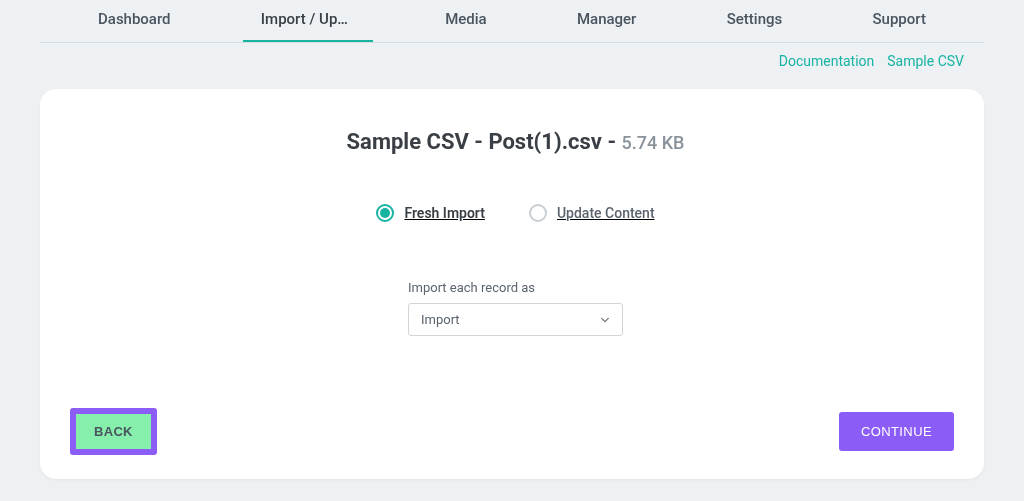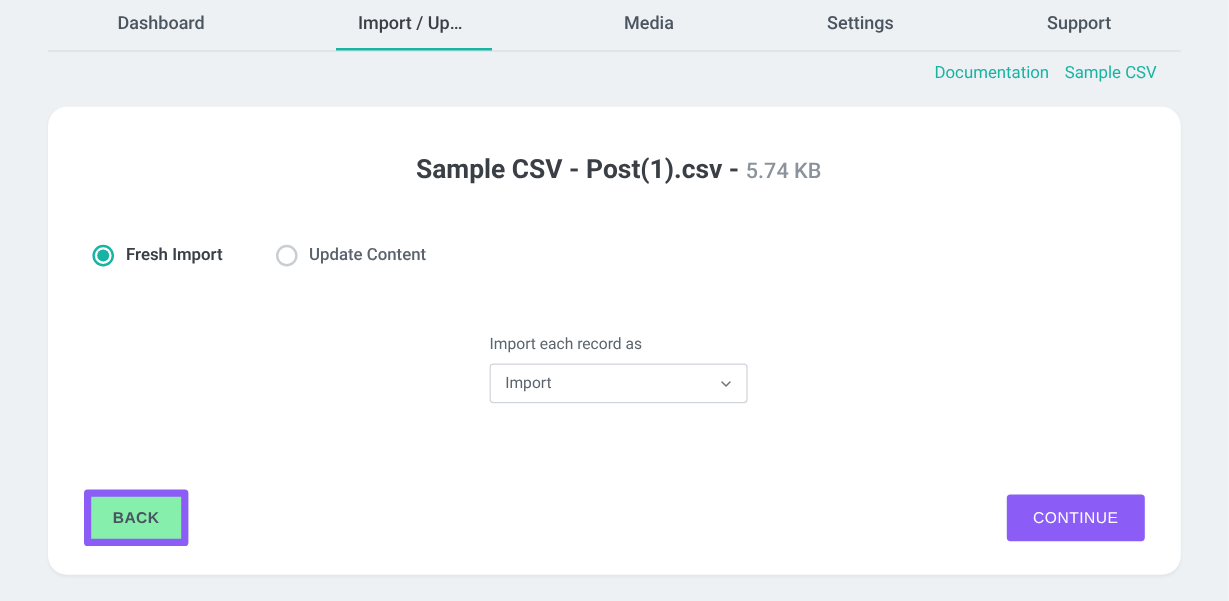--- a/index.html
+++ b/index.html
@@ -72,23 +72,25 @@
       font-weight: 700;
       color: #3a3f45;
     }
     .file-size {
       font-weight: 500;
       color: #8a939c;
       font-size: 18px;
     }
     .radios {
       display: flex;
+      justify-content: center;
       gap: 44px;
       margin-top: 50px;
       align-items: center;
+      text-decoration: underline;
     }
     .radio-opt {
       display: flex;
       align-items: center;
       gap: 10px;
       cursor: pointer;
     }
     .radio-circle {
       width: 18px;
       height: 18px;
@@ -176,20 +178,21 @@
       letter-spacing: 0.4px;
     }
   </style>
 </head>
 <body>
 
 <nav class="tabs">
   <div class="tab">Dashboard</div>
   <div class="tab active">Import / Upd…</div>
   <div class="tab">Media</div>
+  <div class="tab">Manager</div>
   <div class="tab">Settings</div>
   <div class="tab">Support</div>
 </nav>
 
 <div class="sublinks">
   <a>Documentation</a>
   <a>Sample CSV</a>
 </div>
 
 <div class="card">

